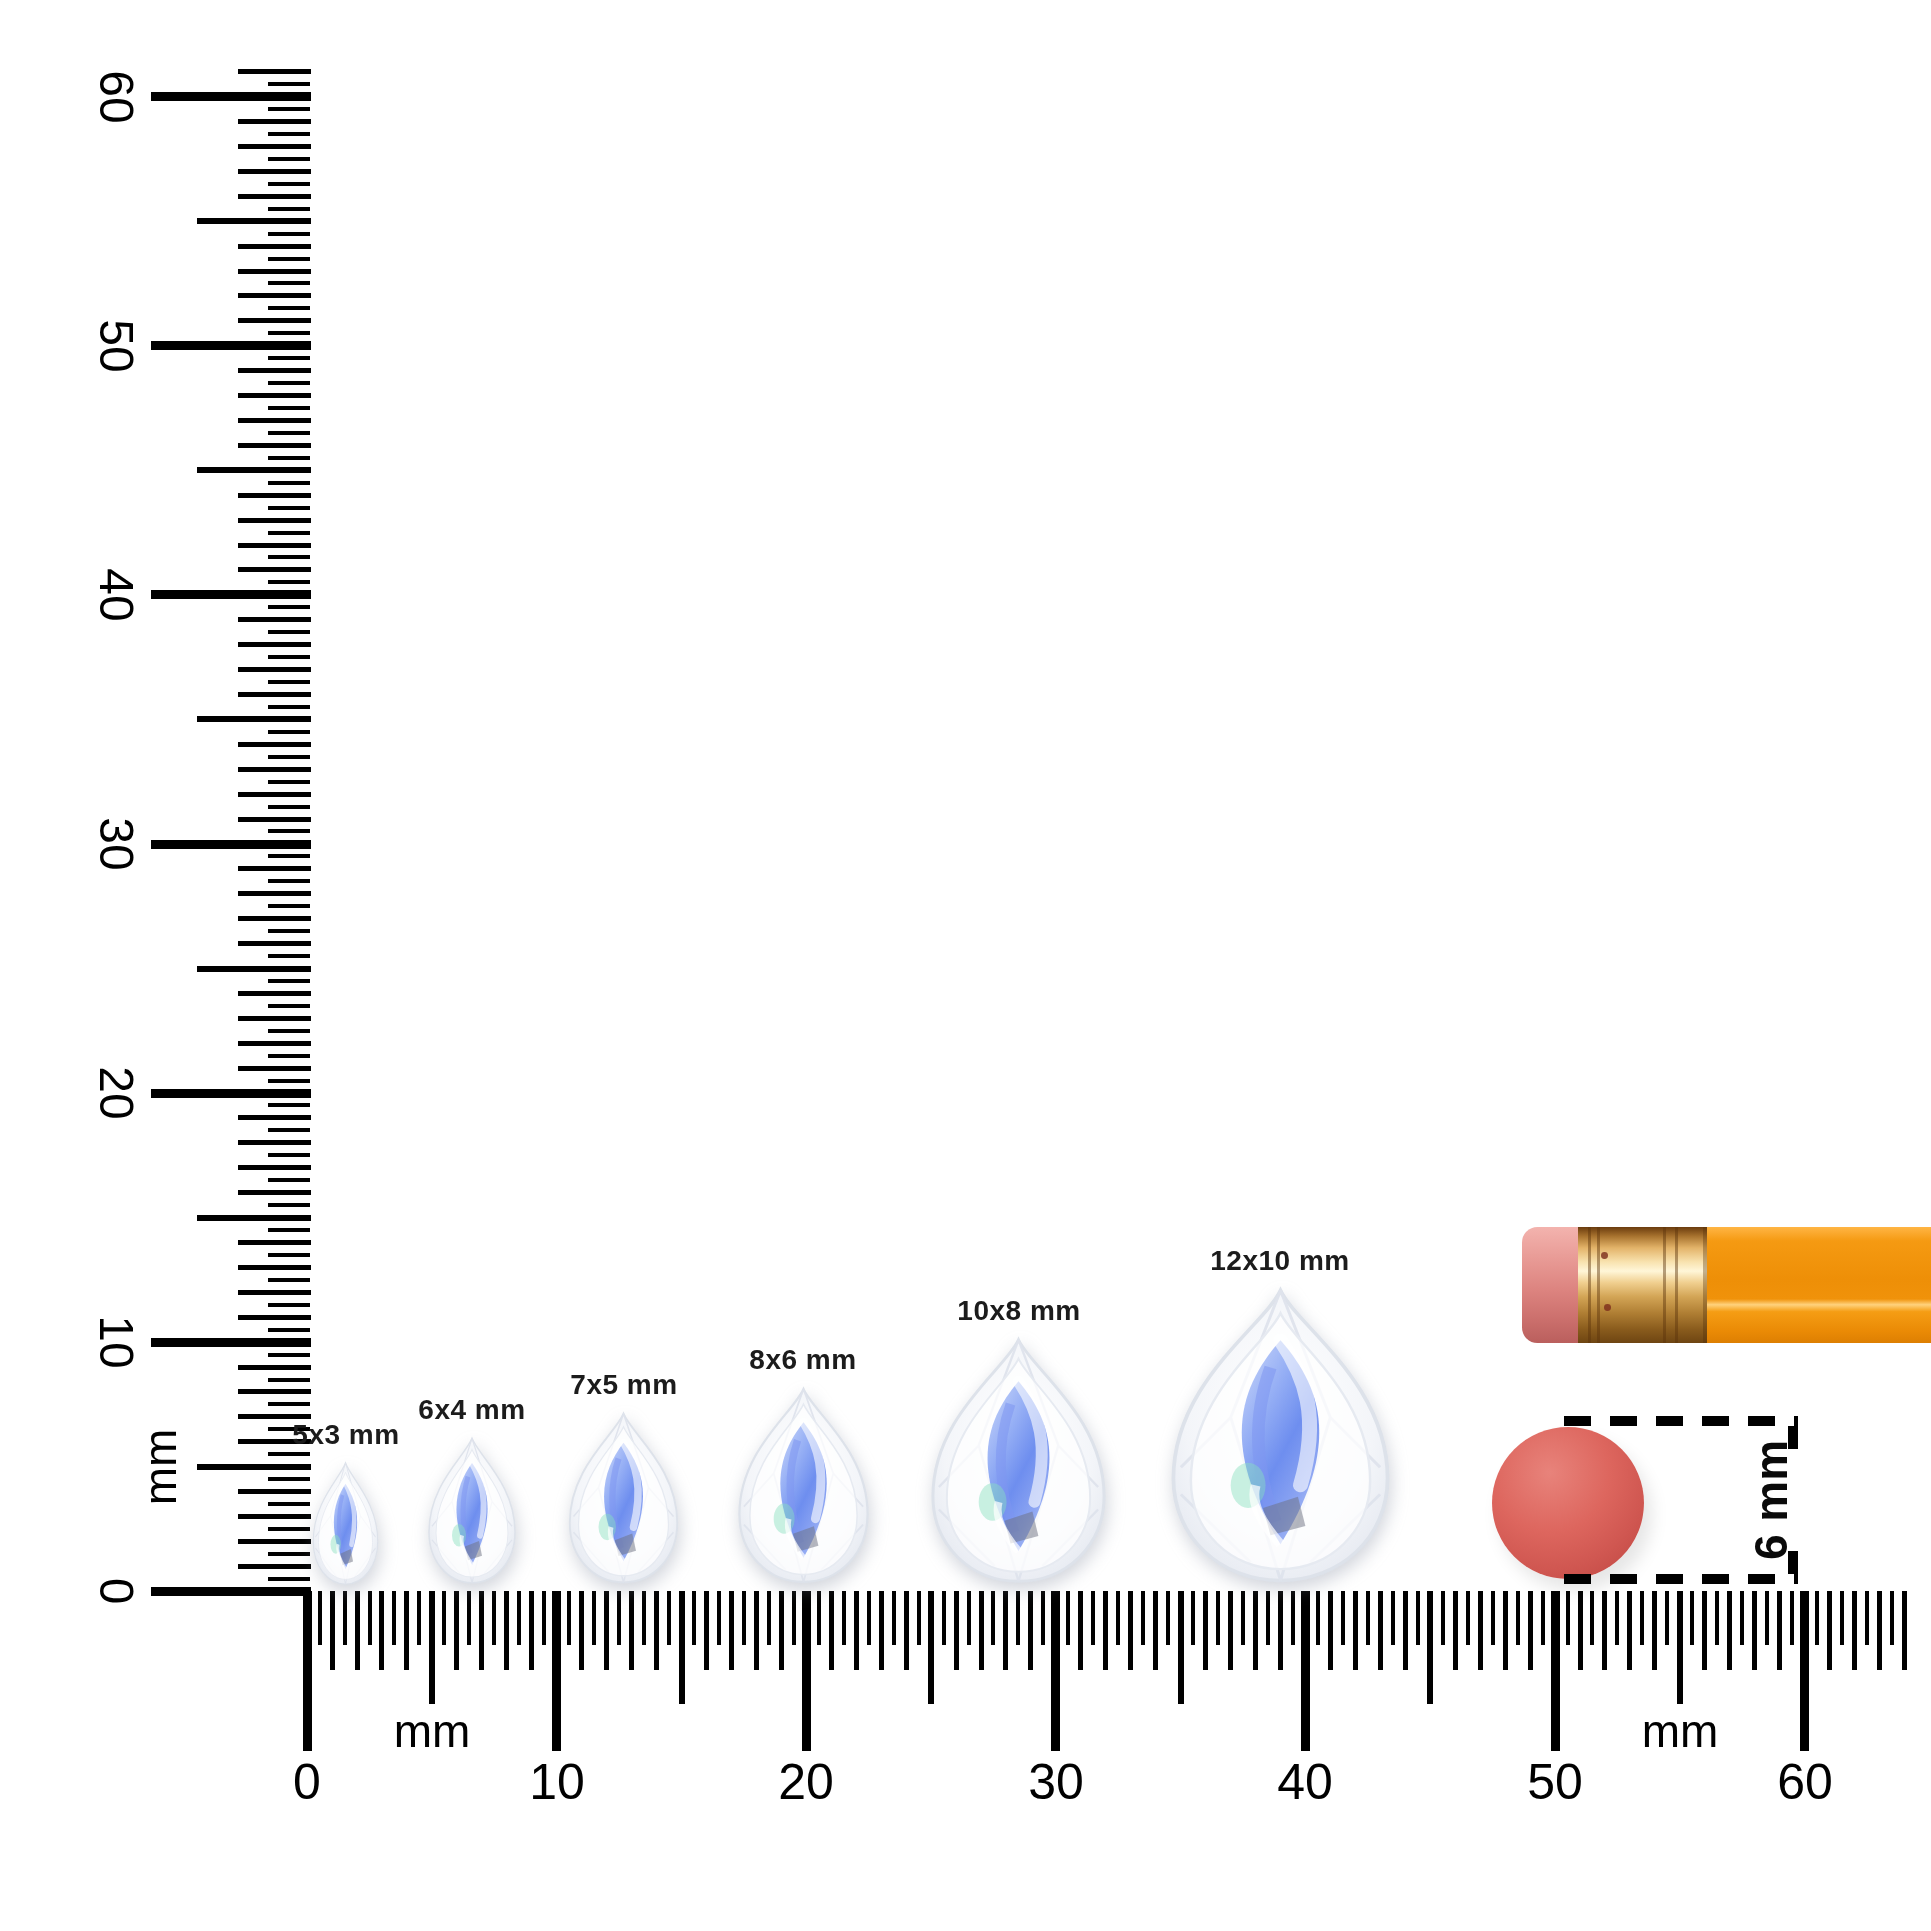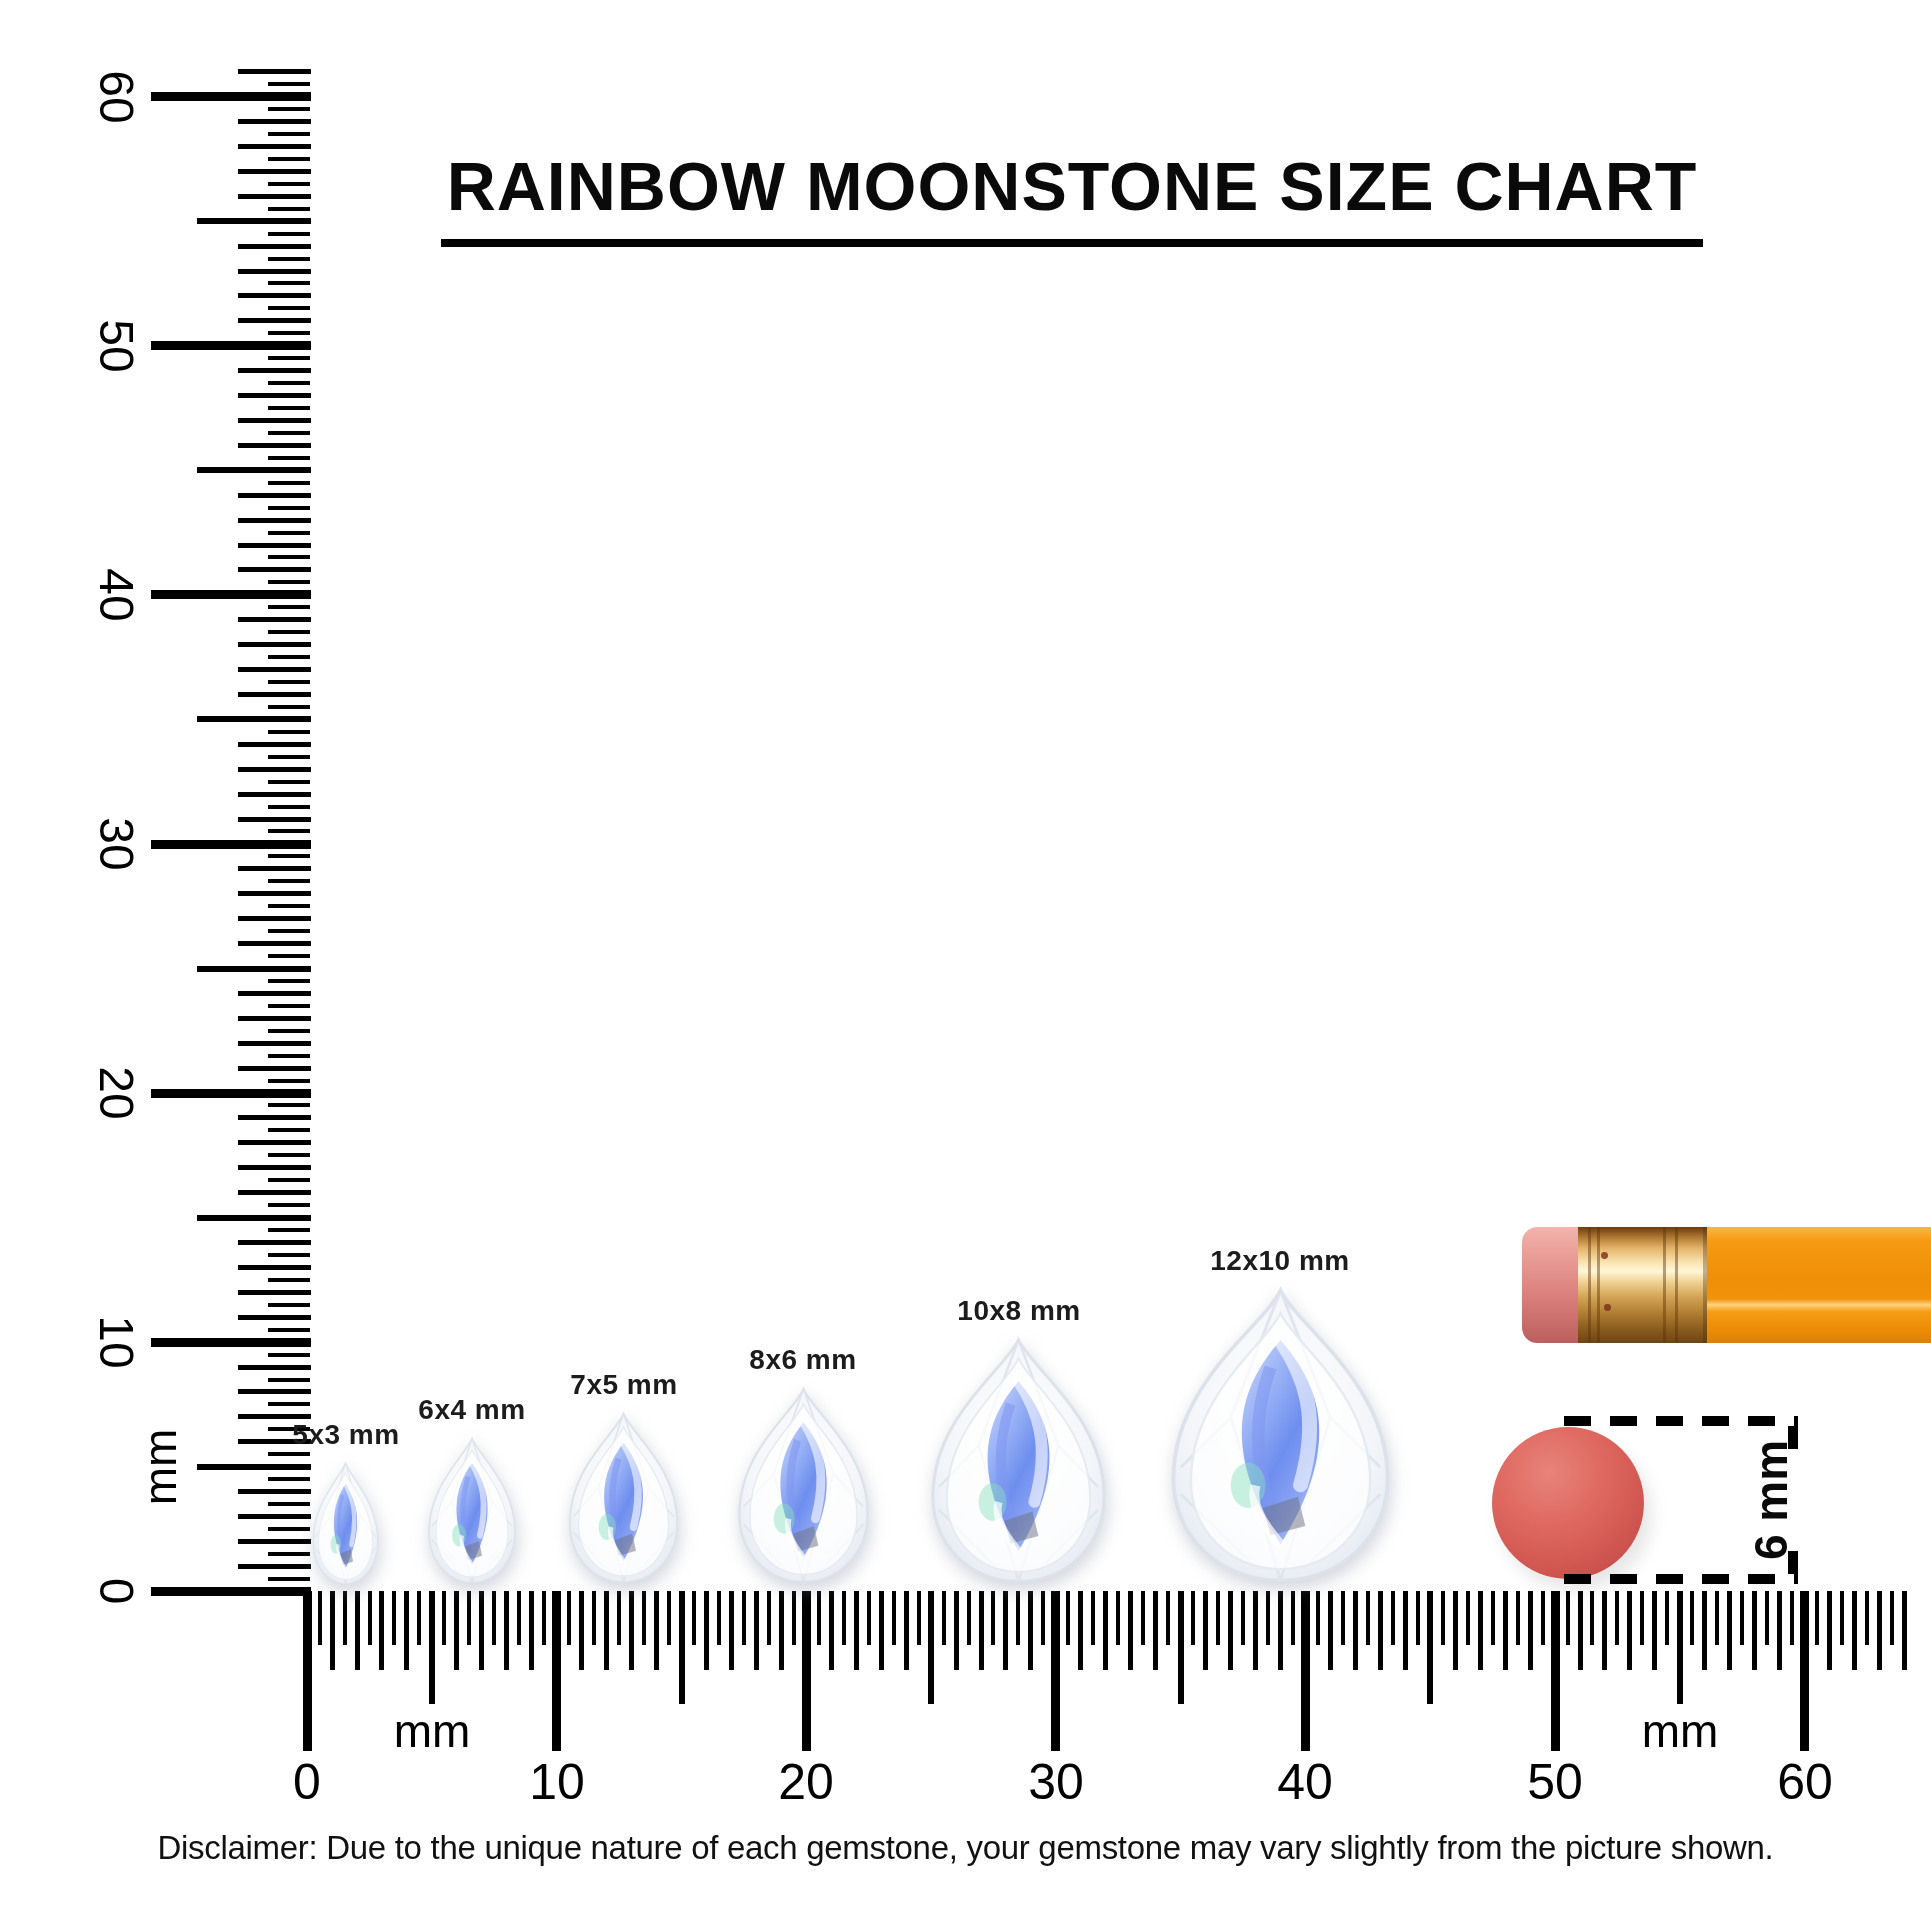--- a/index.html
+++ b/index.html
@@ -76,23 +76,20 @@
       <linearGradient id="gemBlue" x1="0" y1="0" x2="0.7" y2="1">
         <stop offset="0" stop-color="#cdd9fa"></stop>
           <stop offset="0.35" stop-color="#97b0f5"></stop>
         <stop offset="0.62" stop-color="#6e8eef"></stop>
           <stop offset="0.85" stop-color="#8ba4f2"></stop>
         <stop offset="1" stop-color="#aabdf6"></stop>
       </linearGradient>
     </defs>
   </svg>
 
-  <div class="title-wrap">
-    <h1>RAINBOW MOONSTONE SIZE CHART</h1>
-  </div>
 
   <div id="v-ruler">
       <div class="tick" style="left: 151px; top: 1587px; width: 160px; height: 8.7px;"></div>
       <div class="tick" style="left: 268px; top: 1577px; width: 42px; height: 3.9px;"></div>
       <div class="tick" style="left: 238px; top: 1564px; width: 73px; height: 4.8px;"></div>
       <div class="tick" style="left: 268px; top: 1552px; width: 42px; height: 3.9px;"></div>
       <div class="tick" style="left: 238px; top: 1539px; width: 73px; height: 4.8px;"></div>
       <div class="tick" style="left: 268px; top: 1527px; width: 42px; height: 3.9px;"></div>
       <div class="tick" style="left: 238px; top: 1514px; width: 73px; height: 4.8px;"></div>
       <div class="tick" style="left: 268px; top: 1502px; width: 42px; height: 3.9px;"></div>
@@ -474,16 +471,15 @@
     <div class="pencil-body"></div>
   </div>
 
   <div class="red-dot"></div>
   <div class="dash-h" style="left:1564px;top:1416px;width:234px"></div>
   <div class="dash-h" style="left:1564px;top:1574px;width:234px"></div>
   <div class="dash-stub" style="left:1788px;top:1426px;height:23px"></div>
   <div class="dash-stub" style="left:1788px;top:1551px;height:23px"></div>
   <div class="dot-size-label">6 mm</div>
 
-  <div class="disclaimer">Disclaimer: Due to the unique nature of each gemstone, your gemstone may vary slightly from the picture shown.</div>
 
 </div>
 
 
 </body></html>

